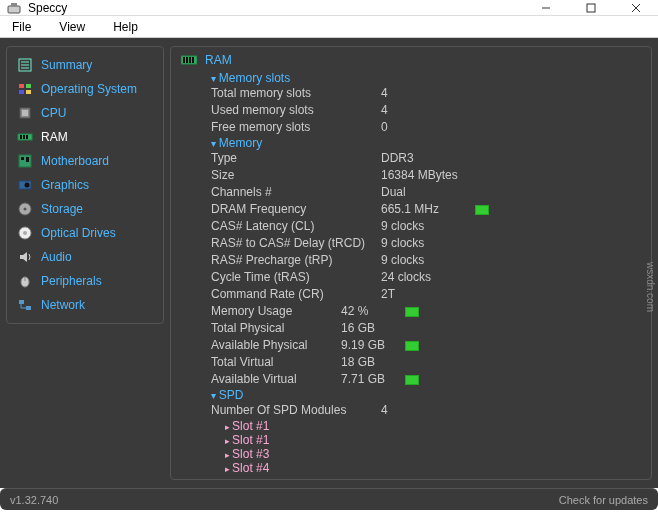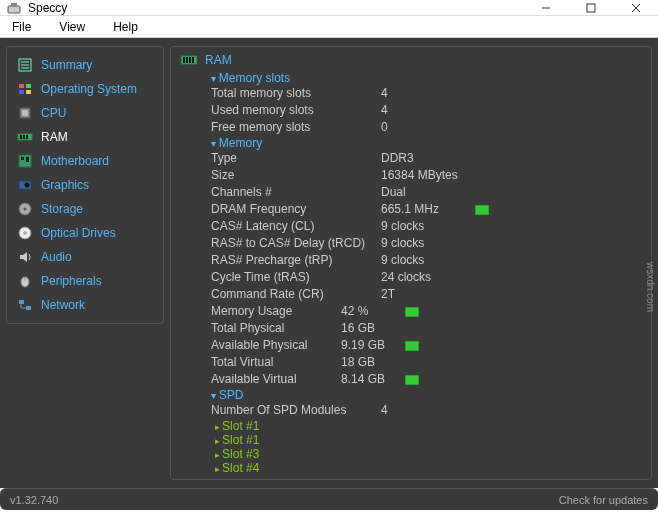--- a/index.html
+++ b/index.html
@@ -23,21 +23,21 @@
   .side-ico { width: 16px; height: 16px; display:flex; align-items:center; justify-content:center; }
 
   .main { flex: 1; background: #3a3a3a; padding: 8px 6px 8px 0; overflow: hidden; }
   .main-panel { background: #3a3a3a; border: 1px solid #555; border-radius: 4px; padding: 6px 10px; height: 100%; overflow: hidden; color: #ccc; }
   .hdr { display: flex; align-items: center; gap: 8px; color: #4db8ff; font-size: 12px; margin-bottom: 4px; }
   .ram-ico { width: 16px; height: 12px; }
 
   .section { margin-left: 30px; }
   .sec-title { color: #4db8ff; cursor: pointer; }
   .sec-title::before { content: "▾ "; color: #4db8ff; font-size: 10px; }
-  .sub-link { color: #84cc16; margin-left: 4px; cursor: pointer; }
+  .sub-link { color: #f9a8d4; margin-left: 14px; cursor: pointer; }
   .sub-link::before { content: "▸ "; font-size: 9px; }
 
   .row { display: flex; line-height: 17px; align-items: center; }
   .row .lbl { width: 170px; color: #ccc; }
   .row .val { color: #ccc; min-width: 90px; }
   .bar { width: 14px; height: 10px; background: #3c3; margin-left: 4px; display:inline-block; border:1px solid #2a2; }
 
   .statusbar { height: 22px; background: #3a3a3a; border-top: 1px solid #555; display: flex; align-items: center; justify-content: space-between; padding: 0 10px; color: #aaa; font-size: 11px; border-radius: 6px; }
   .watermark { position: absolute; right: 0; top: 260px; writing-mode: vertical-rl; color: #bbb; font-size: 10px; opacity: .6; padding:2px; }
 </style>
@@ -274,21 +274,21 @@
             <span class="lbl" style="width:130px">Available Physical</span>
             <span class="val" style="min-width:60px">9.19 GB</span>
             <span class="bar"></span>
           </div>
         <div class="row">
             <span class="lbl" style="width:130px">Total Virtual</span>
             <span class="val" style="min-width:60px">18 GB</span>
           </div>
         <div class="row">
             <span class="lbl" style="width:130px">Available Virtual</span>
-            <span class="val" style="min-width:60px">8.14 GB</span>
+            <span class="val" style="min-width:60px">7.71 GB</span>
             <span class="bar"></span>
           </div>
       </div>
 
       <div class="section">
         <div class="sec-title">SPD</div>
         <div class="row">
             <span class="lbl">Number Of SPD Modules</span>
             <span class="val">4</span>
           </div>

